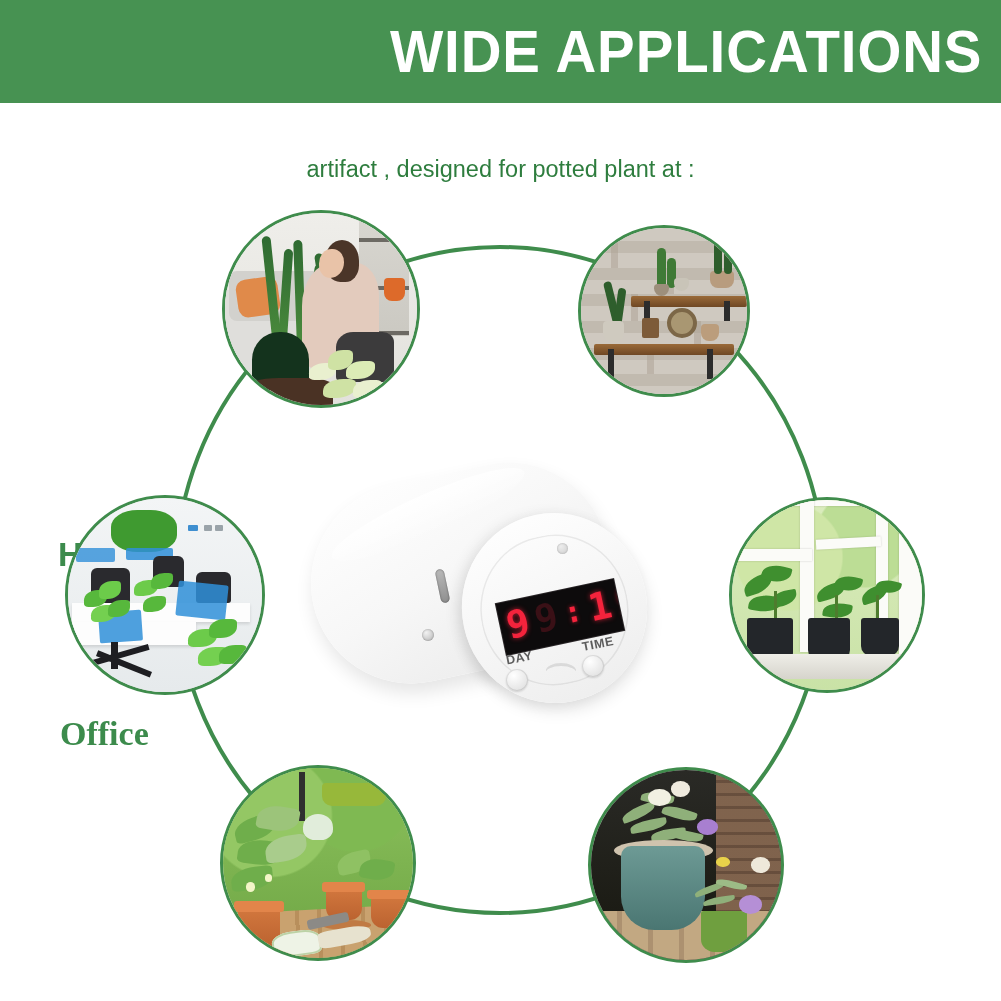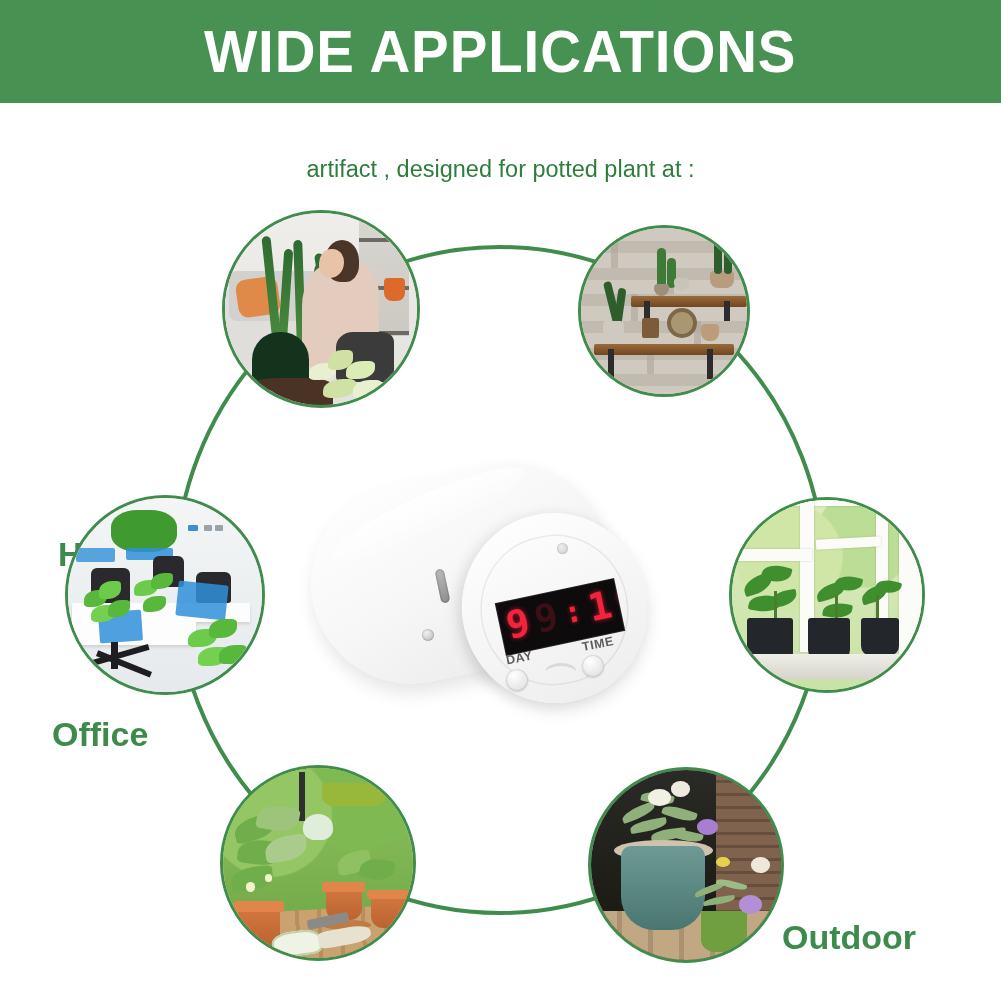--- a/index.html
+++ b/index.html
@@ -10,21 +10,21 @@
     font-family: "Liberation Sans", sans-serif;
     overflow: hidden;
     position: relative;
   }
 
   
   .header-band {
     position: absolute; left: 0; top: 0;
     width: 1001px; height: 103px;
     background: #479252;
-    display: flex; align-items: center; justify-content: center;
+    display: flex; align-items: center; justify-content: flex-end;
   }
   .header-title {
     color: #ffffff;
     font-size: 60px;
     font-weight: bold;
     letter-spacing: 1px;
     line-height: 1;
     transform: scaleX(0.94);
     white-space: nowrap;
   }
@@ -383,21 +383,21 @@
         <i style="left:0;   top:18%; width:46%; height:32%; background:#6ccb4a;"></i>
         <i style="left:34%; top:2%;  width:44%; height:32%;"></i>
         <i style="left:16%; top:50%; width:48%; height:32%; background:#74d050;"></i>
         <i style="left:50%; top:46%; width:44%; height:32%;"></i>
       </div>
       <div class="off-chair-leg" style="left:8%; top:80%; width:34%; height:3%; transform:rotate(-16deg);"></div>
       <div class="off-chair-leg" style="left:14%; top:84%; width:30%; height:3%; transform:rotate(22deg);"></div>
       <div class="off-chair-leg" style="left:22%; top:74%; width:4%; height:14%;"></div>
     </div>
   </div>
-  <div class="ring-label" style="left:52px; top:520px;">Office</div>
+  <div class="ring-label" style="left:60px; top:520px;font-family:Liberation Serif, serif;">Office</div>
 
   <div class="photo-circle" style="left:729px; top:302px; width:196px; height:196px;">
     <div class="scene">
       <div class="win-out"></div>
       <div class="win-frame" style="left:-4%; top:-4%; width:108%; height:7%;"></div>
       <div class="win-frame" style="left:36%; top:-4%; width:7%;  height:84%;"></div>
       <div class="win-frame" style="left:-4%; top:26%; width:46%; height:6%;"></div>
       <div class="win-frame" style="left:76%; top:-4%; width:6%;  height:84%;"></div>
       <div class="win-frame" style="left:44%; top:20%; width:34%; height:5%; transform:rotate(-3deg);"></div>
       <div class="win-frame" style="left:88%; top:-4%; width:16%; height:90%;"></div>
@@ -473,21 +473,20 @@
       <div class="out-smallpot" style="left:58%; top:74%; width:24%; height:22%;"></div>
       <div class="out-flower" style="left:78%; top:66%; width:12%; height:10%; background:#b58fd6;"></div>
       <div class="out-flower" style="left:84%; top:46%; width:10%; height:8%;  background:#eee8da;"></div>
       <div class="blob" style="left:54%; top:58%; width:34%; height:22%;">
         <div style="position:absolute;left:0;top:14%;width:48%;height:16%;background:#8fb07a;border-radius:60% 10% 60% 10%;transform:rotate(-18deg);"></div>
         <div style="position:absolute;left:34%;top:2%;width:48%;height:16%;background:#9cbb86;border-radius:60% 10% 60% 10%;transform:rotate(16deg);"></div>
         <div style="position:absolute;left:14%;top:40%;width:50%;height:16%;background:#8fb07a;border-radius:60% 10% 60% 10%;transform:rotate(-8deg);"></div>
       </div>
     </div>
   </div>
-  <div class="ring-label" style="left:782px; top:723px;">Outdoor</div>
 
 </div>
 
 <div class="device">
   <div class="dev-body">
     <div class="dev-top-hl"></div>
   </div>
   <div class="dev-slot"></div>
   <div class="dev-dot"></div>
   <div class="dev-face">

